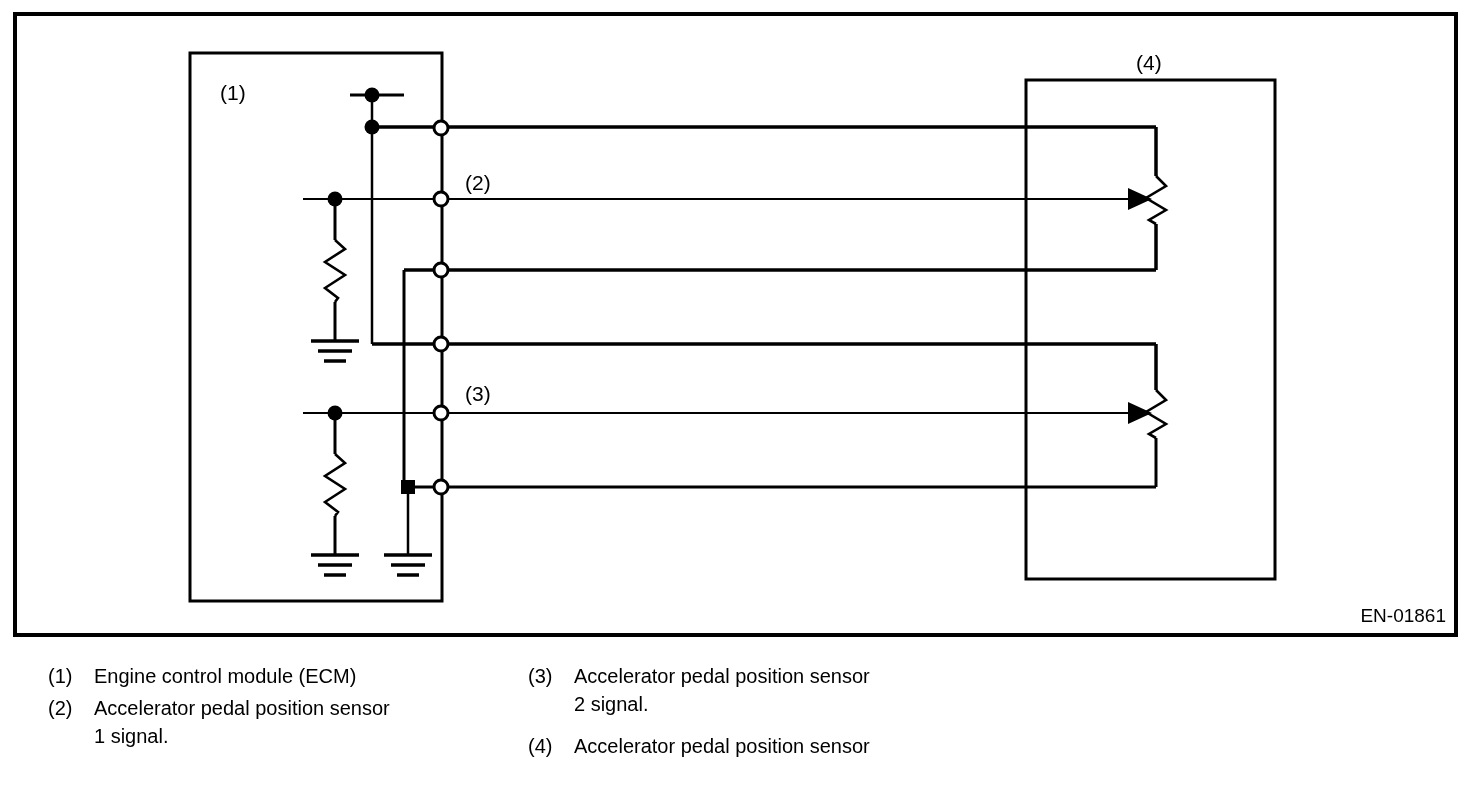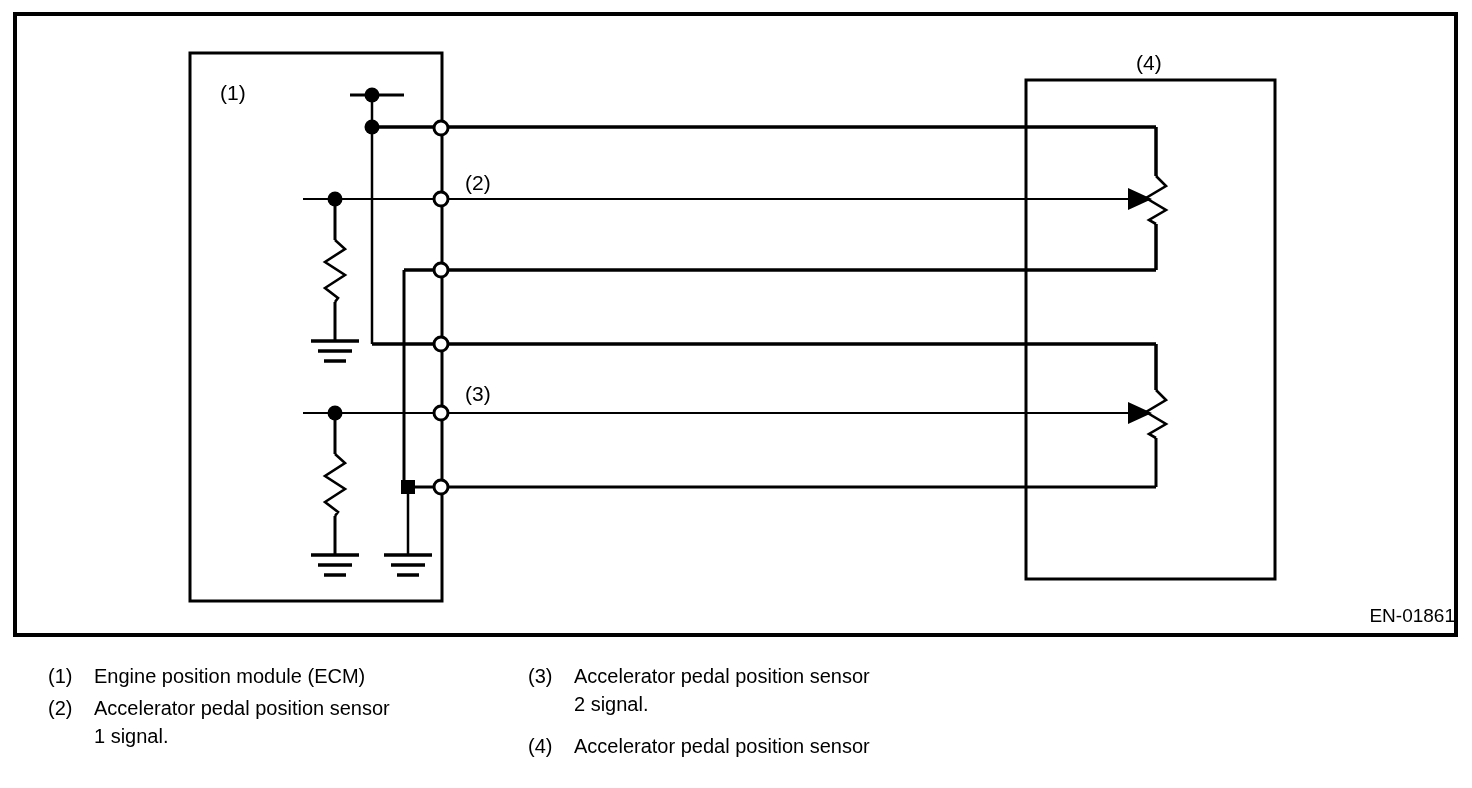--- a/index.html
+++ b/index.html
@@ -50,21 +50,21 @@
     letter-spacing: 0px;
   }
   .legend-text {
     flex: 1 1 auto;
     font-size: 20px;
     line-height: 28px;
     white-space: pre-line;
   }
   .ref-code {
     position: absolute;
-    right: 17px;
+    right: 26px;
     top: 605px;
     font-size: 19px;
     line-height: 22px;
     text-align: right;
   }
 </style>
 </head>
 <body>
 
 <div id="page">
@@ -177,21 +177,21 @@
       <text x="1136" y="70">(4)</text>
     </g>
   </svg>
 
   <div class="ref-code">EN-01861</div>
 
   <div class="legend">
     <div class="legend-col legend-col-left">
       <div class="legend-item">
         <div class="legend-num">(1)</div>
-        <div class="legend-text">Engine position module (ECM)</div>
+        <div class="legend-text">Engine control module (ECM)</div>
       </div>
       <div class="legend-item">
         <div class="legend-num">(2)</div>
         <div class="legend-text">Accelerator pedal position sensor
 1 signal.</div>
       </div>
     </div>
 
     <div class="legend-col legend-col-right">
       <div class="legend-item">

